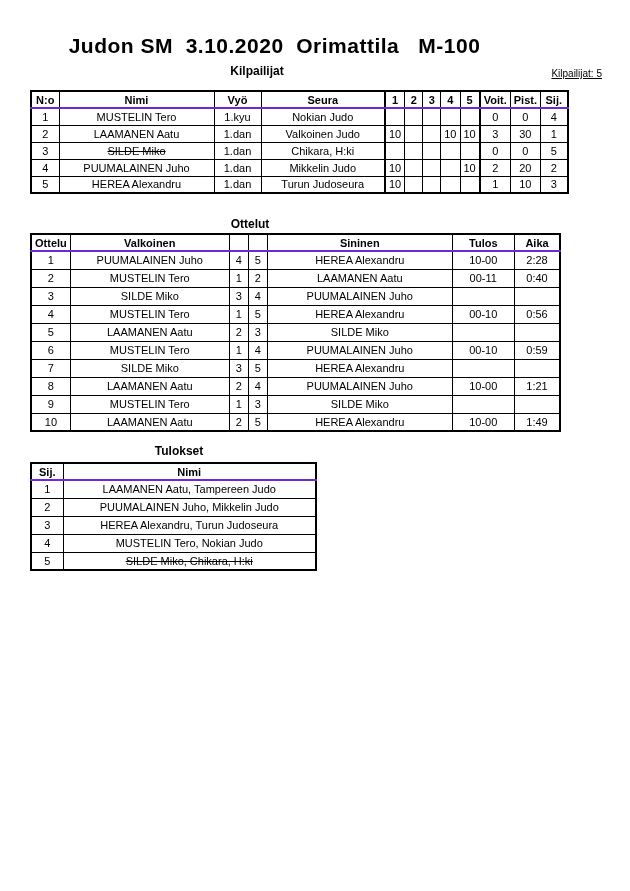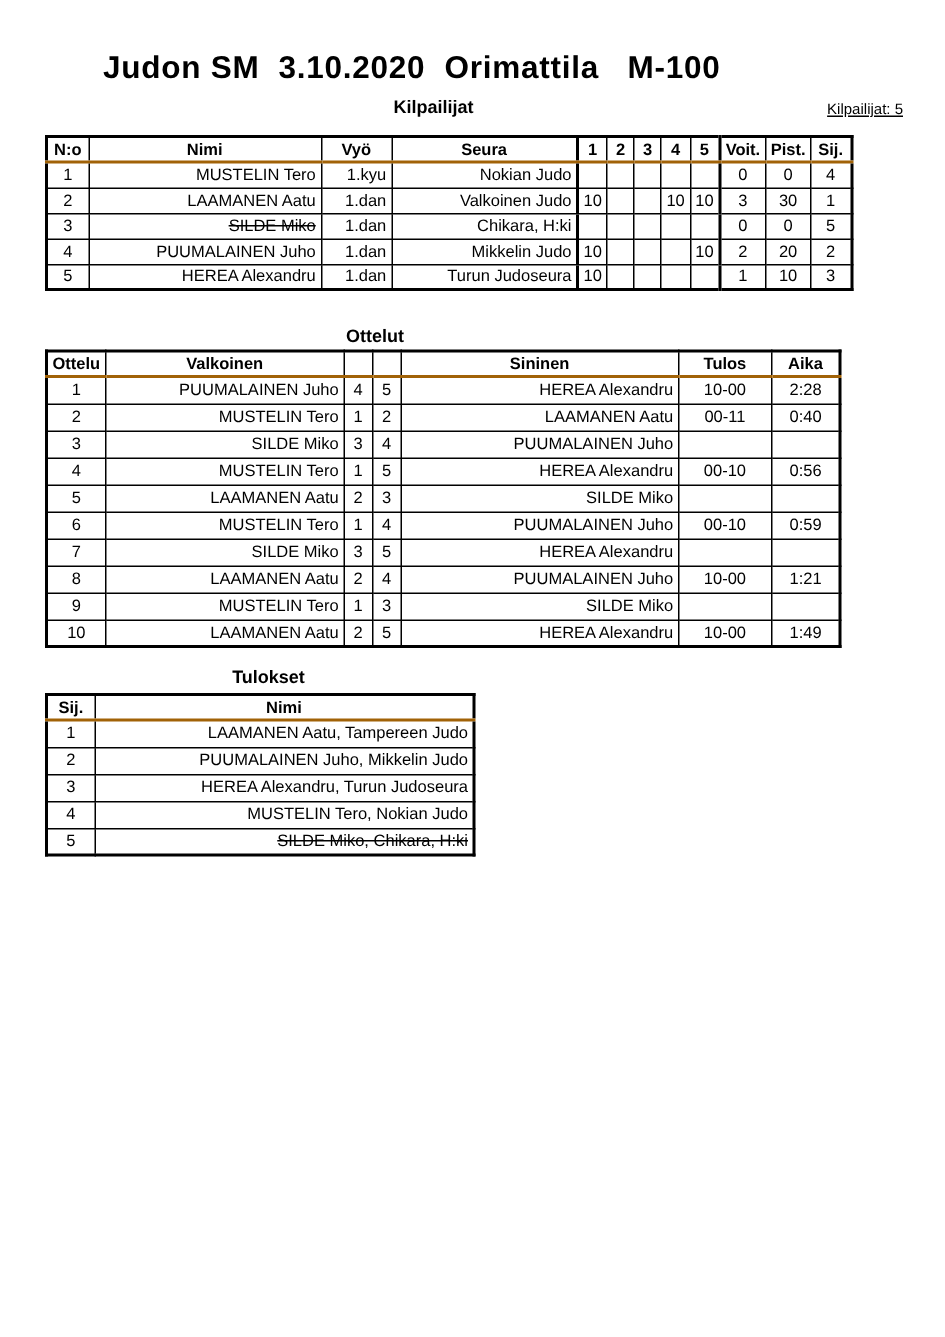--- a/index.html
+++ b/index.html
@@ -5,37 +5,37 @@
   html,body{margin:0;padding:0;}
   body{
     width:630px;height:891px;background:#ffffff;position:relative;
     font-family:"Liberation Sans", sans-serif;color:#000;
   }
   .page-title{
     position:absolute;top:34px;left:0;width:549px;text-align:center;
     font-size:21px;font-weight:bold;white-space:pre;letter-spacing:0.5px;
   }
   .section-label{position:absolute;font-size:12px;font-weight:bold;transform:translateX(-50%);white-space:nowrap;}
-  .kilpailijat-label{top:64px;left:257px;margin-left:32px;}
+  .kilpailijat-label{top:64px;left:257px;}
   .ottelut-label{top:217px;left:250px;}
   .tulokset-label{top:444px;left:179px;}
   .competitor-count{position:absolute;top:68px;right:28px;font-size:10px;text-decoration:underline;}
   .tbl-wrap{position:absolute;left:30px;}
   .wrap-kilpailijat{top:90px;}
   .wrap-ottelut{top:233px;}
   .wrap-tulokset{top:462px;}
   table{border-collapse:collapse;table-layout:fixed;border:2px solid #000;}
   th,td{
     border:1px solid #000;font-size:11px;padding:0 3px;overflow:hidden;
     white-space:nowrap;text-align:center;vertical-align:middle;
   }
-  thead th{font-weight:bold;border-bottom:2px solid #a16207;height:15px;}
+  thead th{font-weight:bold;border-bottom:2px solid #6d28d9;height:15px;}
   tbody tr{height:17px;}
   #ottelut-table tbody tr, #tulokset-table tbody tr{height:18px;}
-  .al{text-align:right;}
+  .al{text-align:center;}
   .bl2{border-left:2px solid #000;}
   .struck{text-decoration:line-through;}
 </style>
 </head>
 <body>
 
 <div class="page-title">Judon SM  3.10.2020  Orimattila   M-100</div>
 <div class="section-label kilpailijat-label">Kilpailijat</div>
 <div class="competitor-count">Kilpailijat: 5</div>
 

